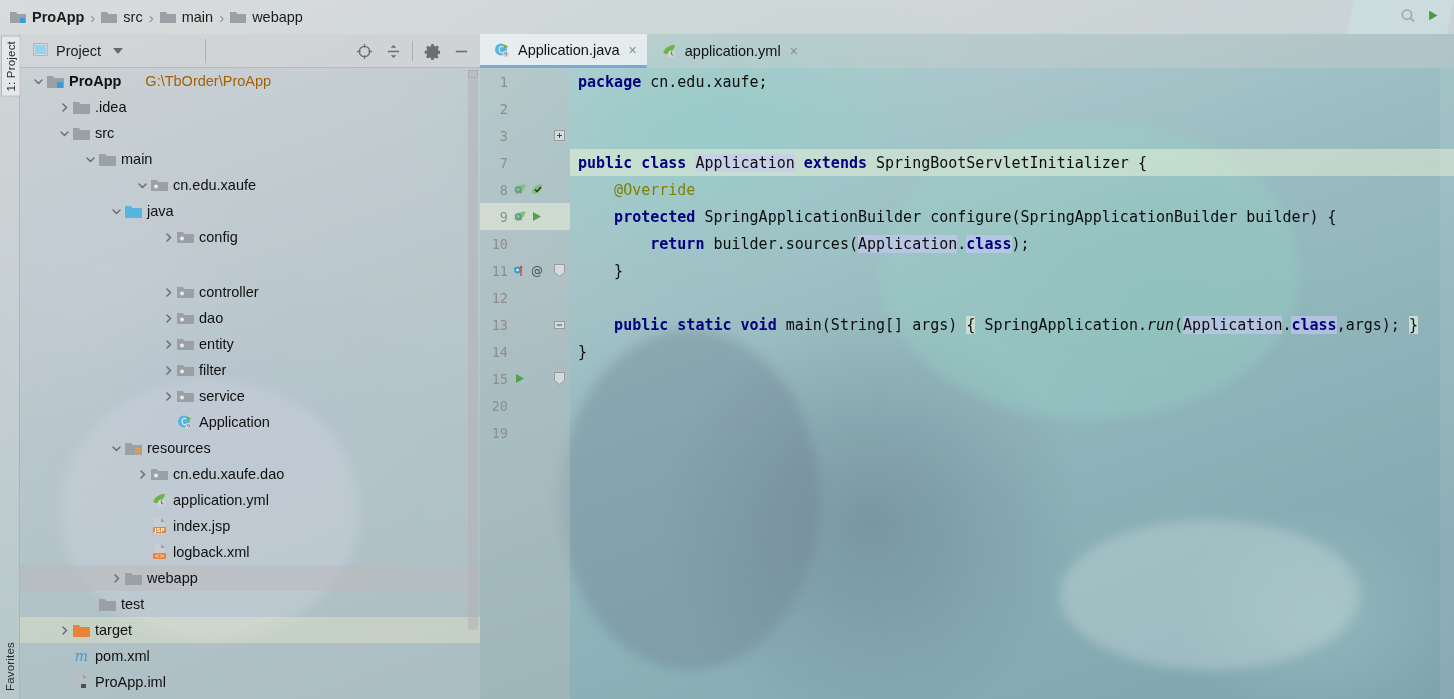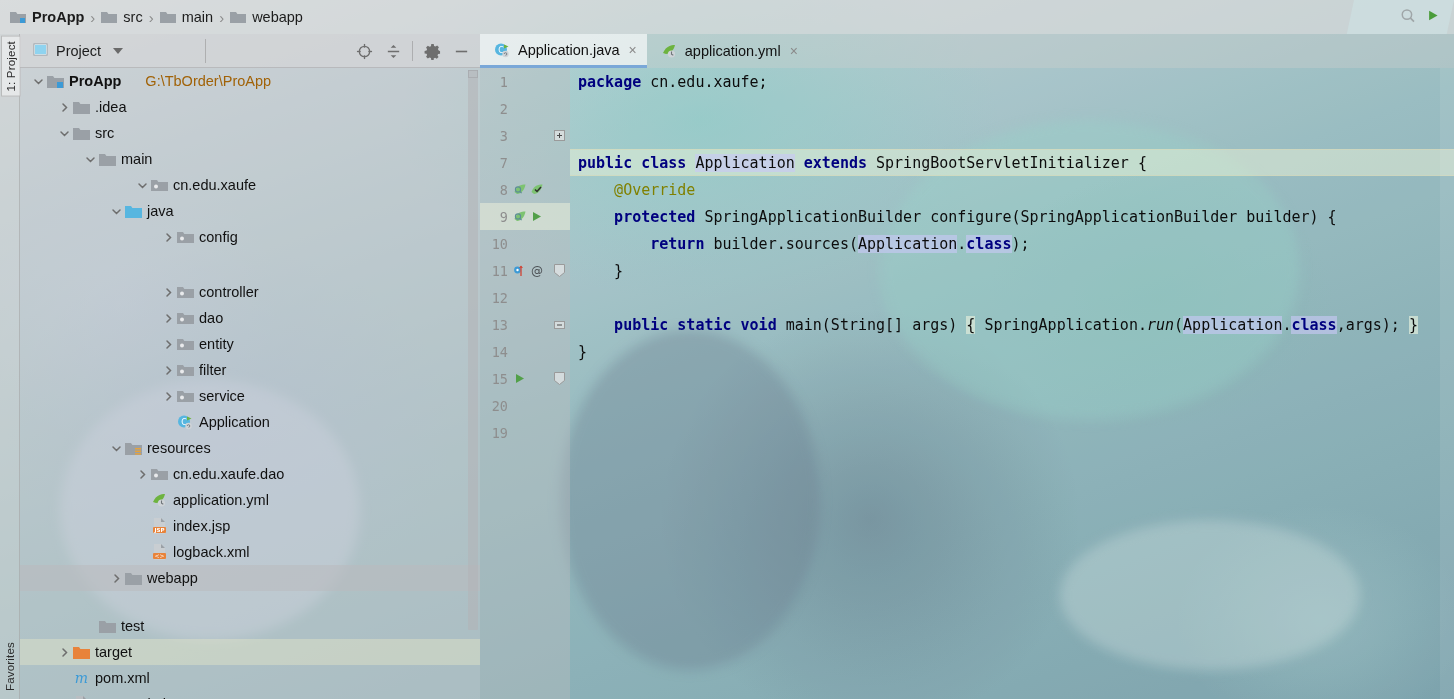--- a/index.html
+++ b/index.html
@@ -708,21 +708,21 @@
           </span>
           <span class="row-ic">
             <span style="display: inline-flex;">
               <svg width="17" height="15" viewBox="0 0 17 15">
                 <path d="M0 2h6l1.4 2H17v10H0z" fill="#9aa0a6"></path>
               </svg>
             </span>
           </span>
           <span class="row-lbl">webapp</span>
         </div>
-        <div class="tree-row" style="padding-left: 62px; margin-top: 22px;">
+        <div class="tree-row" style="padding-left: 62px;">
           <span class="arrow"></span>
           <span class="row-ic">
             <span style="display: inline-flex;">
               <svg width="17" height="15" viewBox="0 0 17 15">
                 <path d="M0 2h6l1.4 2H17v10H0z" fill="#9aa0a6"></path>
               </svg>
             </span>
           </span>
           <span class="row-lbl">test</span>
         </div>

